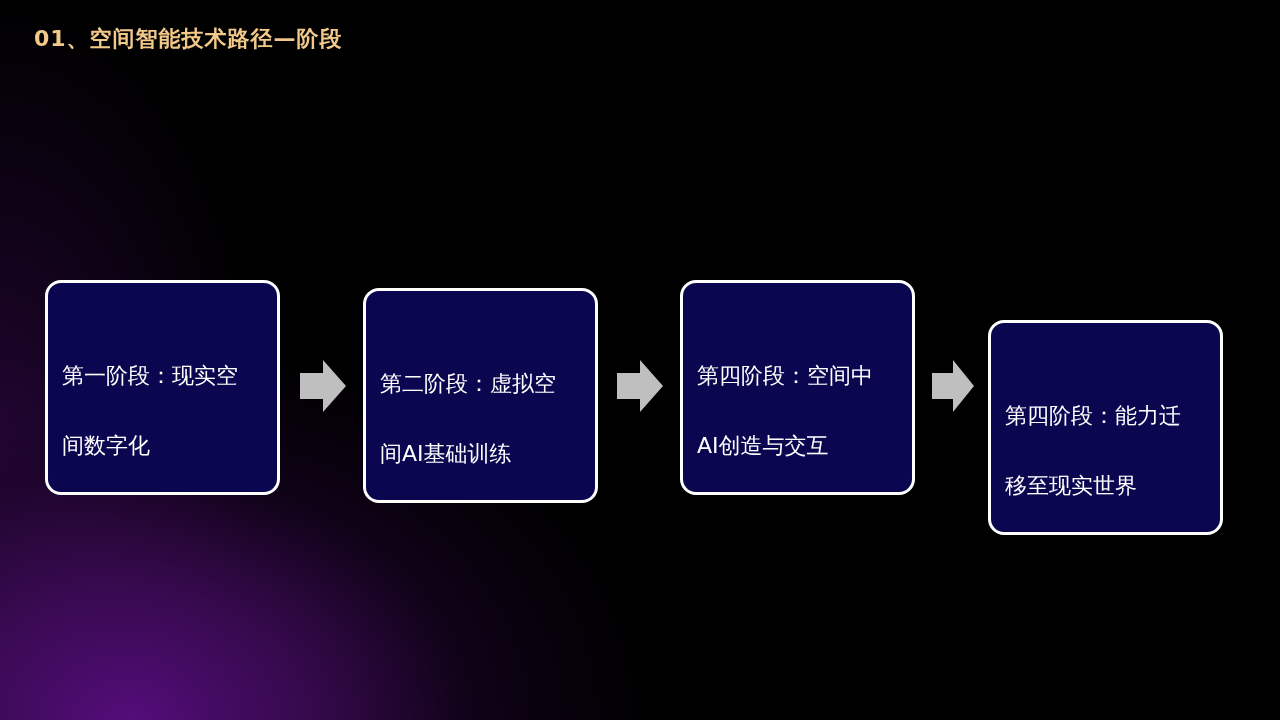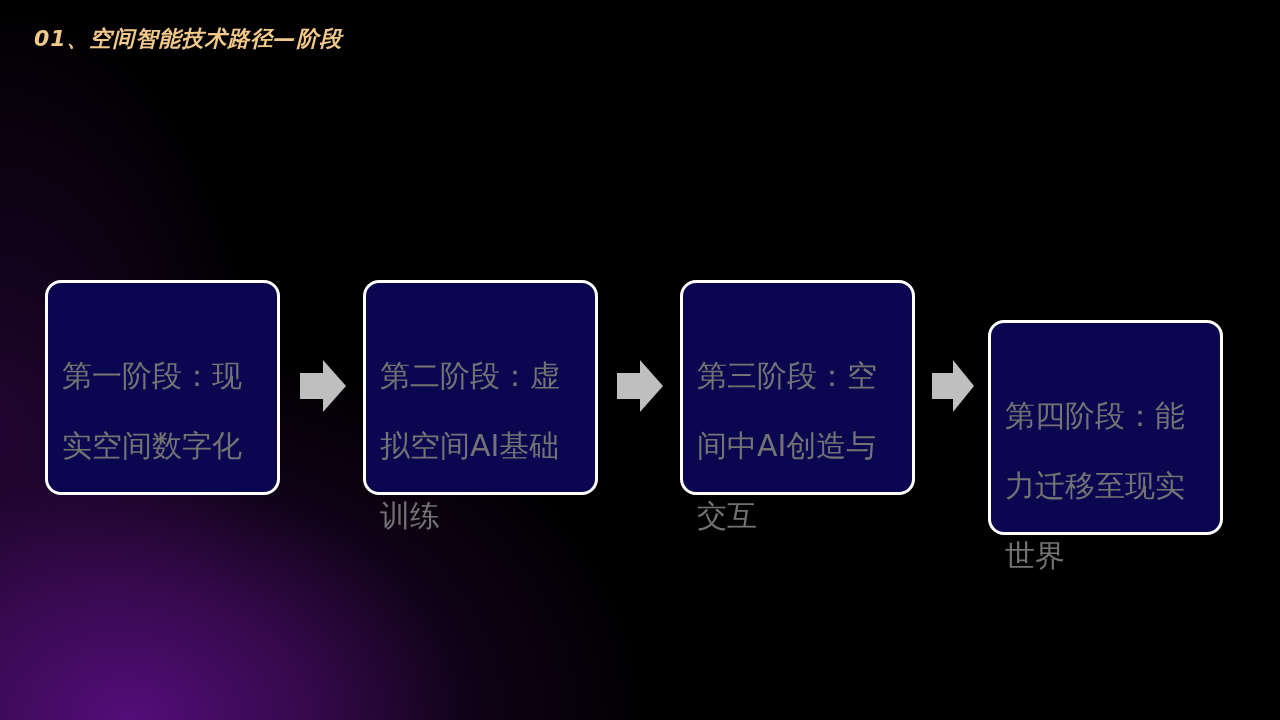--- a/index.html
+++ b/index.html
@@ -9,31 +9,31 @@
       font-family: "DejaVu Sans", "Liberation Sans", sans-serif;
     }
     .bg-glow {
       position: absolute; inset: 0;
       background:
         radial-gradient(ellipse 520px 380px at 130px 720px, rgba(88,14,128,0.95) 0%, rgba(70,12,100,0.75) 35%, rgba(40,6,60,0.4) 65%, rgba(0,0,0,0) 100%),
         radial-gradient(ellipse 260px 420px at 0px 420px, rgba(60,10,90,0.5) 0%, rgba(0,0,0,0) 100%);
     }
     .title {
       position: absolute; left: 34px; top: 24px;
-      color: #f3c98a; font-size: 22px; font-weight: bold; letter-spacing: 1px; font-style: italic;
+      color: #f3c98a; font-size: 22px; font-weight: bold; letter-spacing: 1px;
     }
     .stage {
       position: absolute; top: 280px; width: 229px; height: 209px;
       border: 3px solid #ffffff; border-radius: 16px;
       background: #0b0650;
       box-sizing: content-box;
     }
     .stage-text {
       position: absolute; left: 14px; right: 26px; top: 58px;
-      color: #737373; font-size: 30px; line-height: 70px;
+      color: #ffffff; font-size: 22px; line-height: 70px;
       word-break: break-all;
     }
     .arrow {
       position: absolute; top: 360px; width: 46px; height: 52px;
     }
     .arrow svg { width: 100%; height: 100%; display: block; }
   </style>
 </head>
 <body>
 
@@ -45,32 +45,32 @@
   <div class="stage" style="left:45px;">
     <div class="stage-text">第一阶段：现实空间数字化</div>
   </div>
 
   <div class="arrow" style="left:300px;">
     <svg viewBox="0 0 46 52">
         <polygon points="0,13 23,13 23,0 46,26 23,52 23,39 0,39" fill="#bfbfbf"></polygon>
       </svg>
   </div>
 
-  <div class="stage" style="left:363px;">
+  <div class="stage" style="left:363px;margin-top:8px;">
     <div class="stage-text">第二阶段：虚拟空间AI基础训练</div>
   </div>
 
   <div class="arrow" style="left:617px;">
     <svg viewBox="0 0 46 52">
         <polygon points="0,13 23,13 23,0 46,26 23,52 23,39 0,39" fill="#bfbfbf"></polygon>
       </svg>
   </div>
 
   <div class="stage" style="left:680px;">
-    <div class="stage-text">第三阶段：空间中AI创造与交互</div>
+    <div class="stage-text">第四阶段：空间中AI创造与交互</div>
   </div>
 
   <div class="arrow" style="left:932px; width:42px;">
     <svg viewBox="0 0 46 52" preserveAspectRatio="none">
         <polygon points="0,13 23,13 23,0 46,26 23,52 23,39 0,39" fill="#bfbfbf"></polygon>
       </svg>
   </div>
 
   <div class="stage" style="left:988px;margin-top:40px;">
     <div class="stage-text">第四阶段：能力迁移至现实世界</div>

